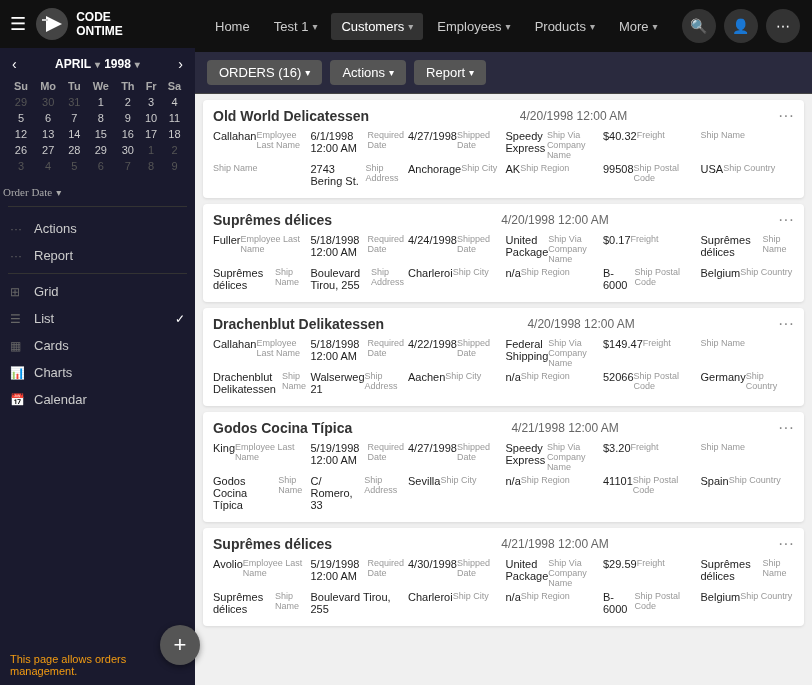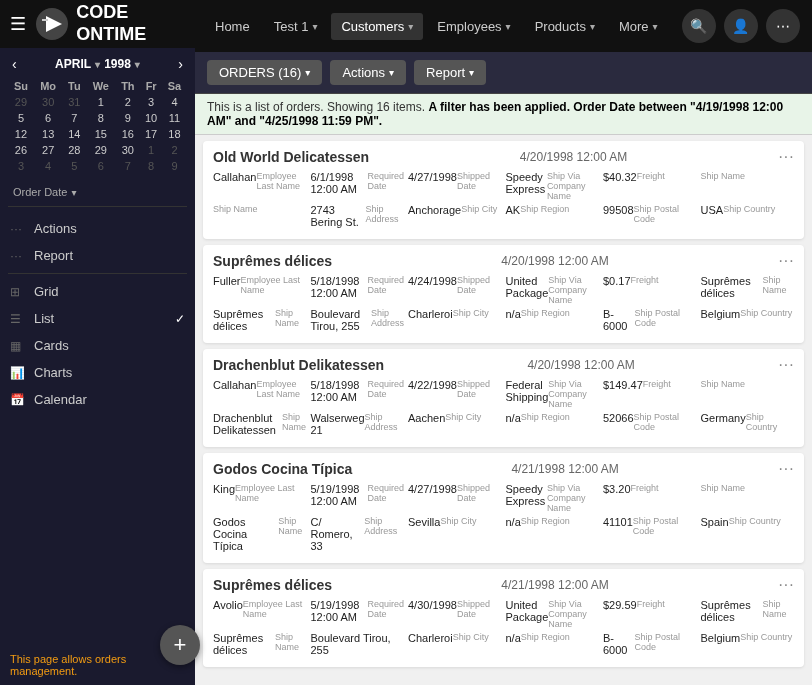--- a/index.html
+++ b/index.html
@@ -27,21 +27,21 @@
       margin-right: 8px;
       cursor: pointer;
       color: #fff;
     }
     .logo-icon {
       width: 36px;
       height: 36px;
       margin-right: 6px;
     }
     .logo-text {
-      font-size: 18px;
+      font-size: 12px;
       font-weight: bold;
       color: #fff;
       line-height: 1.2;
     }
 
     
     .calendar-section {
       padding: 8px;
       background: #1a1a2e;
     }
@@ -91,24 +91,25 @@
       color: #ccc;
       border-radius: 3px;
       font-size: 11px;
     }
     .cal-table td.other-month { color: #555; }
     .cal-table td.highlighted { background: #c0392b; color: #fff; border-radius: 3px; }
 
     .order-date-filter {
       display: flex;
       align-items: center;
-      padding: 4px 13px;
+      padding: 4px 3px;
       font-size: 11px;
       color: #aaa;
       cursor: pointer;
+      font-family: Liberation Serif, serif;
     }
 
     
     .sidebar-menu {
       padding: 4px 0;
     }
     .sidebar-item {
       display: flex;
       align-items: center;
       padding: 6px 10px;
@@ -481,24 +482,20 @@
     <button class="toolbar-btn primary">
       <span>Actions</span>
       <span class="btn-arrow">▾</span>
     </button>
     <button class="toolbar-btn primary">
       <span>Report</span>
       <span class="btn-arrow">▾</span>
     </button>
   </div>
 
-  <div class="filter-bar">
-    <span>This is a list of orders. Showing 16 items.</span>
-    <span class="filter-highlight"> A filter has been applied. Order Date between "4/19/1998 12:00 AM" and "4/25/1998 11:59 PM".</span>
-  </div>
 
   <div class="orders-list" id="orders-list">
   <div class="order-card">
         <div class="order-header">
           <div class="order-company">Old World Delicatessen</div>
           <div class="order-date">4/20/1998 12:00 AM</div>
           <button class="more-btn">···</button>
         </div>
         <div class="order-fields-row cols-6">
           <div class="field-cell">

